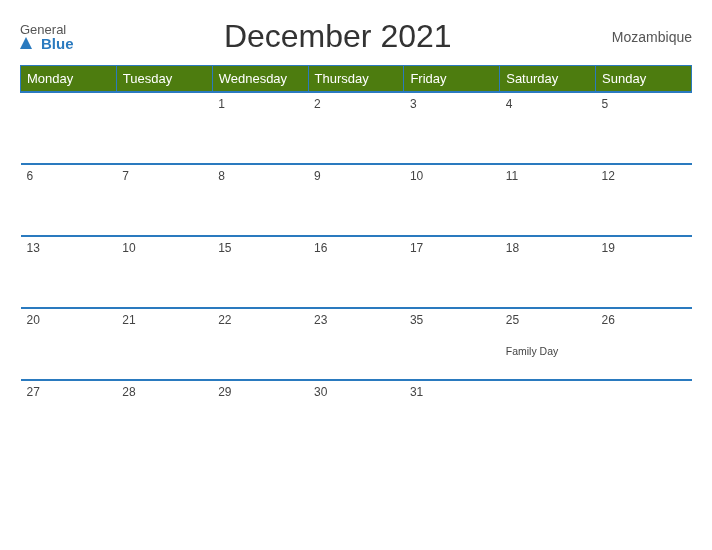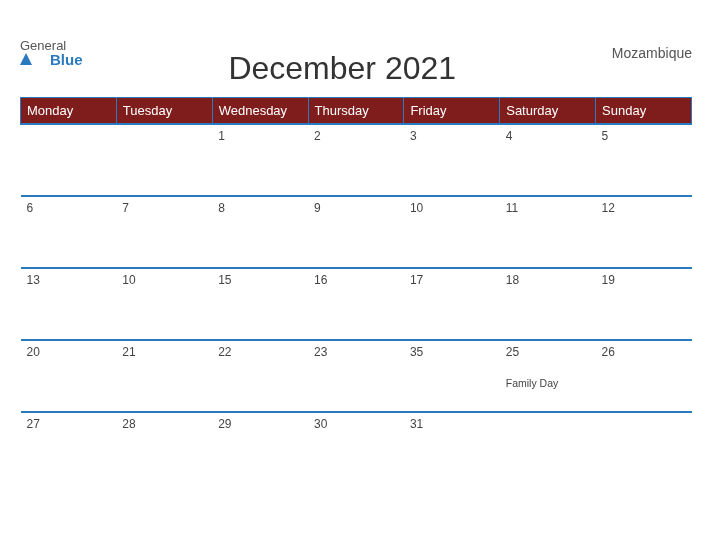--- a/index.html
+++ b/index.html
@@ -29,56 +29,55 @@
       line-height: 1;
     }
     .logo-general {
       font-size: 13px;
       color: #555;
       font-weight: normal;
     }
     .logo-blue-row {
       display: flex;
       align-items: center;
-      gap: 18px;
+      gap: 9px;
     }
     .logo-blue {
       font-size: 15px;
       color: #2a7abf;
       font-weight: bold;
     }
     .logo-triangle {
       width: 0;
       height: 0;
       border-left: 6px solid transparent;
       border-right: 6px solid transparent;
       border-bottom: 12px solid #2a7abf;
       margin-bottom: 1px;
     }
     .title {
       font-size: 32px;
       color: #333;
       font-weight: normal;
       text-align: center;
       flex: 1;
-      margin-top: 32px;
     }
     .country {
       font-size: 14px;
       color: #555;
       text-align: right;
       min-width: 90px;
     }
     .calendar-table {
       width: 100%;
       border-collapse: collapse;
       table-layout: fixed;
     }
     .calendar-table thead tr th {
-      background: #7f1d1d;
+      background: #4d7c0f;
       color: #fff;
       font-size: 13px;
       font-weight: normal;
       padding: 5px 6px;
       text-align: left;
       border: 1px solid #2a7abf;
     }
     .calendar-table tbody tr {
       border-top: 2px solid #2a7abf;
     }

